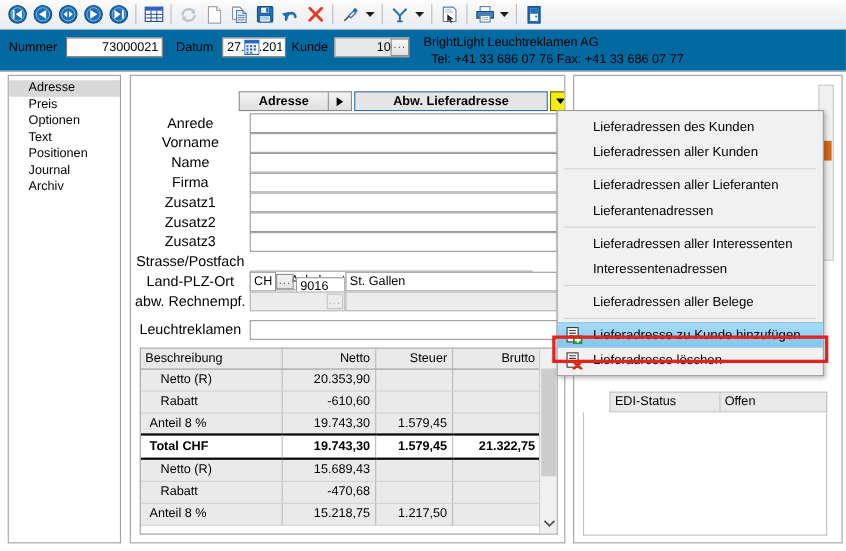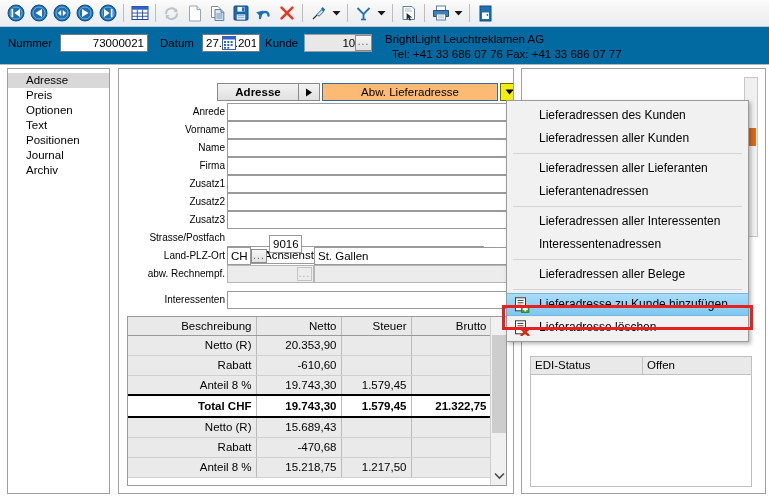--- a/index.html
+++ b/index.html
@@ -150,43 +150,43 @@
   .tab-next {
     width: 21px; height: 18px;
     background: linear-gradient(to bottom,#f3f3f3,#e0e0e0);
     border: 1px solid #8a8a8a;
     border-left: none;
     box-sizing: border-box;
     display: flex; align-items: center; justify-content: center;
   }
   .tab-active {
     width: 176px; height: 18px;
-    background: #fdba74;
+    background: #e5e5e5;
     border: 1px solid #2f6fa8;
     box-sizing: border-box;
-    font-weight: normal;
+    font-weight: bold;
     font-size: 11.5px;
     text-align: center;
     line-height: 16px;
     color: #000;
     margin-left: 2px;
   }
   .tab-drop {
     width: 19px; height: 18px;
     background: #f2ef10;
     border: 1px solid #6b6b00;
     box-sizing: border-box;
     display: flex; align-items: center; justify-content: center;
     margin-left: 2px;
   }
   .flabel {
     position: absolute;
     width: 104px;
-    text-align: right;
-    font-size: 10px;
+    text-align: center;
+    font-size: 13px;
     line-height: 18px;
     color: #000;
     white-space: nowrap;
   }
   .finput {
     position: absolute;
     background: #ffffff;
     border: 1px solid #9a9a9a;
     box-sizing: border-box;
     height: 18px;
@@ -239,21 +239,21 @@
     background: #ffffff;
   }
   table.sum tr.shade td { background: #eaeaea; }
   table.sum tr.total td {
     font-weight: bold;
     border-top: 2px solid #000;
     border-bottom: 2px solid #000;
     background: #ffffff;
     height: 22px;
   }
-  .c-desc { text-align: right; }
+  .c-desc { text-align: left; }
   .c-num  { text-align: right; }
   .ind1 { padding-left: 18px !important; }
   .ind2 { padding-left: 8px !important; }
 
   #sum-vscroll {
     position: absolute;
     right: 0; top: 0;
     width: 16px; height: 100%;
     background: #f0f0f0;
     border-left: 1px solid #cfcfcf;
@@ -656,29 +656,29 @@
 
   <div class="flabel" style="left:2px;  top:142px;">Zusatz3</div>
   <input class="finput" style="left: 108px; top: 142px; width: 280px;" value="">
 
   <div class="flabel" style="left:2px;  top:160px;">Strasse/Postfach</div>
   <input class="finput" style="left: 108px; top: 177px; width: 257px; padding-left: 36px;" value="Achslenstrasse 15">
 
   <div class="flabel" style="left:2px;  top:178px;">Land-PLZ-Ort</div>
   <input class="finput" style="left: 108px; top: 178px; width: 24px;" value="CH">
   <div class="small-btn" style="left:132px; top:180px; width:16px; height:14px;">...</div>
-  <input class="finput" style="left: 150px; top: 166px; width: 33px; text-align: right;" value="9016">
+  <input class="finput" style="left: 150px; top: 183px; width: 45px;" value="9016">
   <input class="finput" style="left: 195px; top: 178px; width: 193px;" value="St. Gallen">
 
   <div class="flabel" style="left:2px;  top:196px;">abw. Rechnempf.</div>
   <input class="finput disabled" style="left: 108px; top: 196px; width: 87px;" value="">
   <div class="small-btn" style="left:178px; top:198px; width:15px; height:14px; background:#ececec; border-color:#c4c4c4; color:#aaa;">...</div>
   <input class="finput disabled" style="left: 195px; top: 196px; width: 193px;">
 
-  <div class="flabel" style="left:2px;  top:222px;">Interessenten</div>
+  <div class="flabel" style="left:2px;  top:222px;">Leuchtreklamen</div>
   <input class="finput" style="left: 108px; top: 222px; width: 280px;" value="">
 
   <div id="sumtable">
     <table class="sum">
       <colgroup>
         <col style="width:128px">
           <col style="width:85px">
           <col style="width:70px">
           <col style="width:80px">
       </colgroup>
@@ -755,21 +755,21 @@
   <div class="rp-box" style="top:136px;"></div>
   <div class="rp-box" style="top:162px;"></div>
   <div class="rp-box" style="top:196px;"></div>
   <div class="rp-box" style="top:222px;"></div>
 
   <div id="rp-scroll">
     <div id="rp-scroll-thumb"></div>
   </div>
 
   <div id="edi-row">
-    <div class="edi-cell" style="width:112px;">EDI-Status</div>
+    <div class="edi-cell" style="width:112px;margin-left:24px;">EDI-Status</div>
     <div class="edi-cell" style="width:110px;">Offen</div>
   </div>
   <div id="edi-body"></div>
 </div>
 
 <div id="ctxmenu">
   <div class="mi">Lieferadressen des Kunden</div>
   <div class="mi">Lieferadressen aller Kunden</div>
   <div class="mi-sep"></div>
   <div class="mi">Lieferadressen aller Lieferanten</div>

